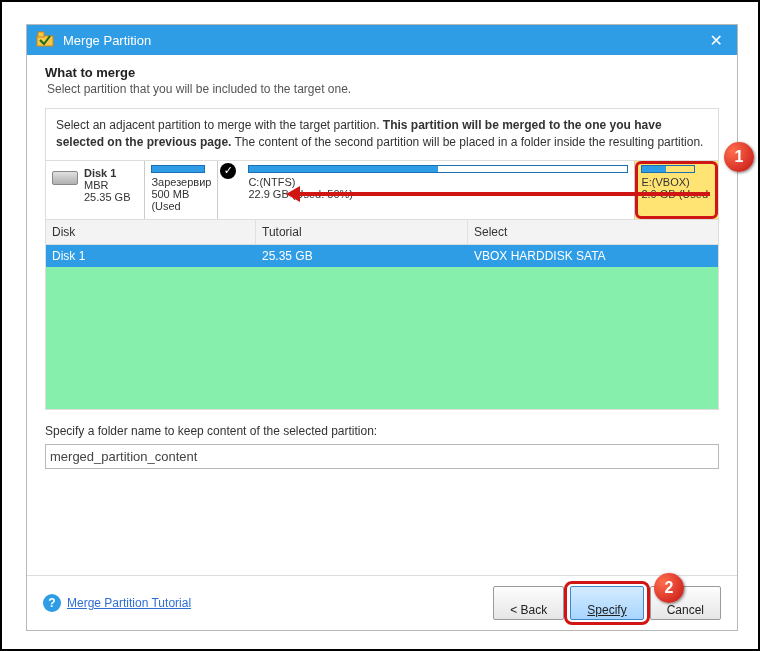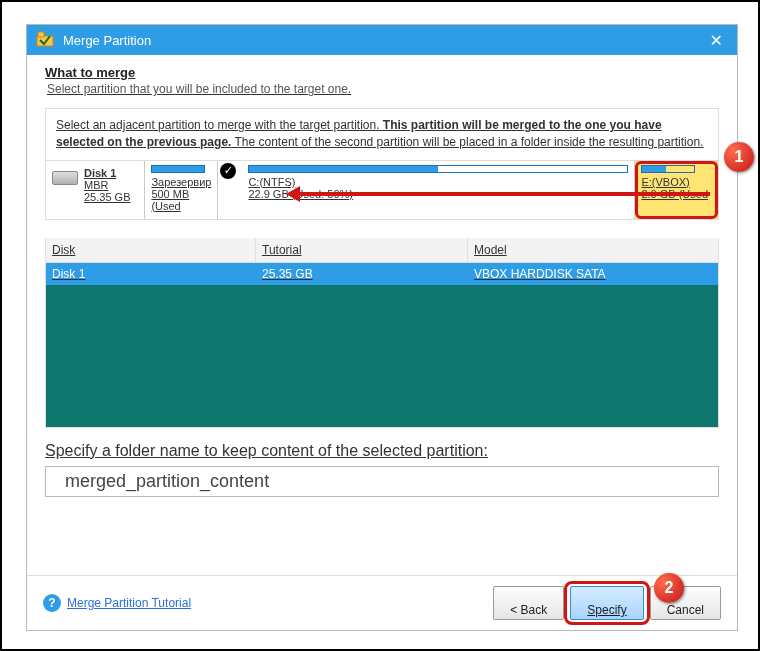--- a/index.html
+++ b/index.html
@@ -2,50 +2,50 @@
 <html><head>
 <meta charset="utf-8">
 <style>
 * { box-sizing: border-box; margin: 0; padding: 0; }
 body { font-family: "Segoe UI", Tahoma, sans-serif; font-size: 12px; background: #fff; width: 760px; height: 651px; border: 2px solid #000; position: relative; }
 .window { position: absolute; top: 22px; left: 24px; width: 712px; height: 607px; border: 1px solid #b8b8b8; background: #fff; }
 .titlebar { height: 30px; background: #2e9de6; color: #fff; display: flex; align-items: center; padding: 0 8px; font-size: 13px; }
 .titlebar-icon { width: 20px; height: 20px; margin-right: 8px; display: flex; align-items: center; justify-content: center; }
 .titlebar-title { flex: 1; }
 .close-x { font-size: 16px; cursor: pointer; padding: 0 6px; }
-.content { padding: 10px 18px 0 18px; color: #333; text-decoration: underline; }
+.content { padding: 10px 18px 0 18px; color: #333; }
 .heading { font-weight: bold; font-size: 13px; color: #222; margin-bottom: 2px; }
 .subheading { color: #555; margin-left: 2px; margin-bottom: 12px; }
 .instruction { border: 1px solid #ddd; border-bottom: none; padding: 8px 10px; font-size: 12px; line-height: 1.45; color: #333; }
 .instr-bold { font-weight: bold; }
 .disk-strip { border: 1px solid #ddd; display: flex; height: 60px; }
 .disk-info { width: 112px; padding: 6px 0 0 6px; display: flex; gap: 6px; }
 .disk-pic { width: 26px; height: 14px; margin-top: 4px; background: linear-gradient(#e0e0e0,#b0b0b0); border: 1px solid #888; border-radius: 2px; }
 .disk-text div:first-child { font-weight: bold; }
 .disk-text div { font-size: 11px; color: #333; }
 .part { border-left: 1px solid #ccc; padding: 4px 6px 0 6px; position: relative; font-size: 11px; color: #333; }
 .part-bar { height: 8px; width: 54px; position: relative; margin-bottom: 3px; }
 .bar-border { position: absolute; inset: 0; border: 1px solid #1a6fb5; }
 .bar-fill { position: absolute; top: 0; left: 0; bottom: 0; background: #2e9de6; }
 .part1 { width: 80px; }
 .part2 { flex: 1; }
 .part3 { width: 94px; }
 .part3-box { position: absolute; inset: 0; border: 3px solid #d01515; border-radius: 6px; pointer-events: none; }
 .part3 { background: #ffe474; }
 .part2 .checkmark-abs { position: absolute; top: 2px; left: 2px; width: 16px; height: 16px; border-radius: 50%; background: #000; color: #fff; font-size: 11px; display: flex; align-items: center; justify-content: center; }
 .part2 .part-bar, .part2 .lbl, .part2 .sub { margin-left: 24px; }
-.table { border: 1px solid #ddd; border-top: none; margin-top: 18px; height: 190px; background: #0f766e; overflow: hidden; }
+.table { border: 1px solid #ddd; border-top: none; margin-top: 0; height: 190px; background: #86efac; overflow: hidden; }
 .thead { display: flex; background: #f3f3f3; border-bottom: 1px solid #ddd; font-size: 12px; color: #333; }
 .th { padding: 5px 6px; border-right: 1px solid #e0e0e0; }
 .th1 { width: 210px; } .th2 { width: 212px; } .th3 { flex: 1; border-right: none; }
 .trow { display: flex; background: #2e9de6; color: #fff; font-size: 12px; }
 .td { padding: 4px 6px; }
 .td1 { width: 210px; } .td2 { width: 212px; } .td3 { flex: 1; }
-.folder-label { margin-top: 14px; font-size: 16px; color: #333; }
-.folder-input { width: 100%; margin-top: 6px; padding: 4px 19px; border: 1px solid #b8b8b8; font-size: 18px; color: #444; font-family: inherit; }
+.folder-label { margin-top: 14px; font-size: 12px; color: #333; }
+.folder-input { width: 100%; margin-top: 6px; padding: 4px 4px; border: 1px solid #b8b8b8; font-size: 13px; color: #444; font-family: inherit; }
 .footer { position: absolute; bottom: 0; left: 0; right: 0; border-top: 1px solid #ddd; padding: 10px 16px; display: flex; align-items: center; gap: 6px; }
 .help-icon { width: 18px; height: 18px; border-radius: 50%; background: #2e9de6; color: #fff; font-weight: bold; display: flex; align-items: center; justify-content: center; font-size: 12px; }
 .tutorial-link { color: #2e6fd6; text-decoration: underline; font-size: 12px; cursor: pointer; text-align: center; }
 .spacer { flex: 1; }
 .btn { height: 24px; padding: 16px 16px; border: 1px solid #9a9a9a; background: linear-gradient(#fdfdfd,#e6e6e6); font-size: 12px; color: #222; cursor: pointer; border-radius: 2px; }
 .btn-finish-wrap { position: relative; }
 .btn-finish-wrap::after { content:""; position: absolute; inset: -5px -6px; border: 3px solid #d01515; border-radius: 8px; pointer-events: none; }
 .btn-finish { background: linear-gradient(#d4ecff,#a7d5ff); border: 1px solid #3f87c6; text-decoration: underline; }
 .marker { position: absolute; width: 30px; height: 30px; border-radius: 50%; background: radial-gradient(circle at 30% 30%, #ff6d4d, #c21313); color: #fff; font-weight: bold; font-size: 16px; display: flex; align-items: center; justify-content: center; box-shadow: 1px 1px 3px rgba(0,0,0,.5); z-index: 50; }
 .marker1 { top: 140px; right: 4px; }
@@ -111,21 +111,21 @@
         <div class="lbl">E:(VBOX)</div>
         <div class="sub">2.0 GB (Used</div>
         <div class="part3-box"></div>
       </div>
     </div>
 
     <div class="table">
       <div class="thead">
         <div class="th th1">Disk</div>
         <div class="th th2">Tutorial</div>
-        <div class="th th3">Model</div>
+        <div class="th th3">Select</div>
       </div>
       <div class="trow">
         <div class="td td1">Disk 1</div>
         <div class="td td2">25.35 GB</div>
         <div class="td td3">VBOX HARDDISK SATA</div>
       </div>
     </div>
 
     <div class="folder-label">Specify a folder name to keep content of the selected partition:</div>
     <input class="folder-input" value="merged_partition_content" style="">

